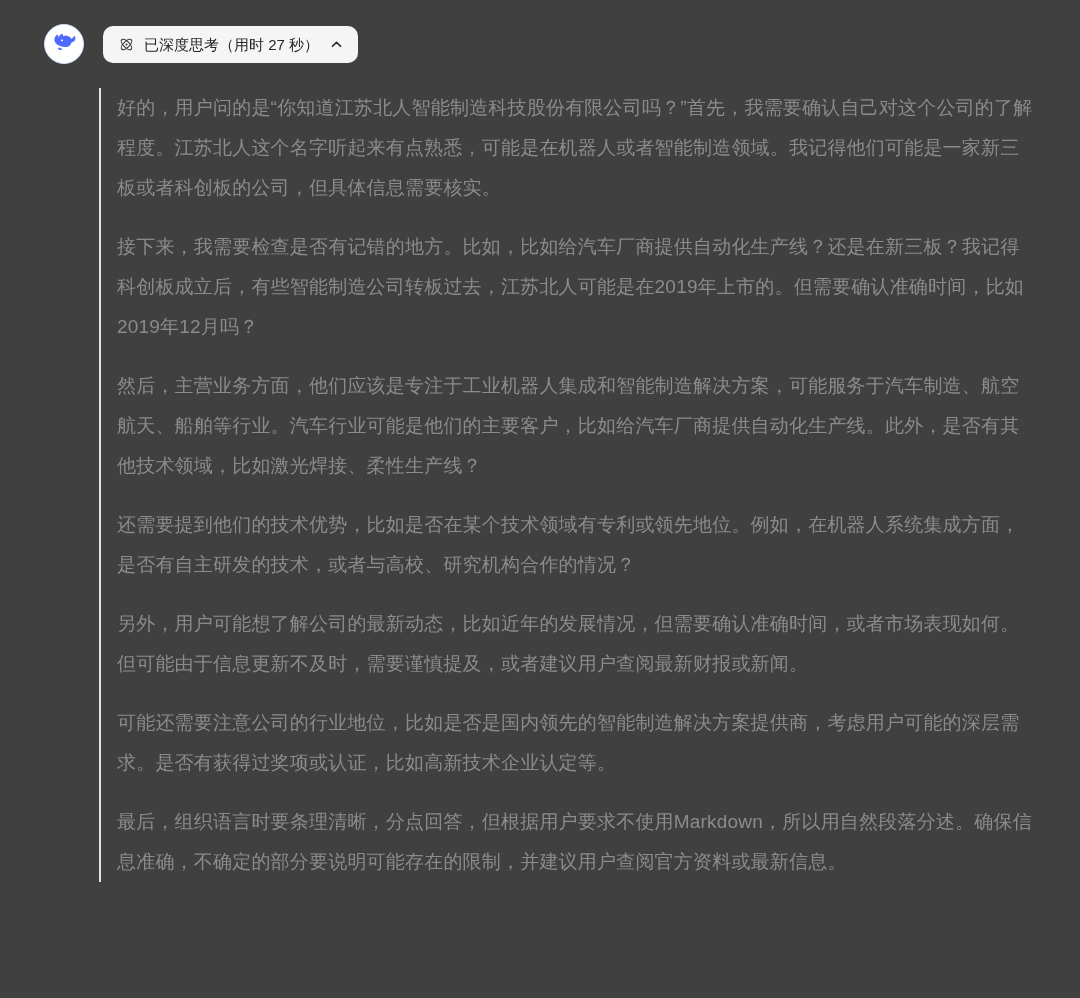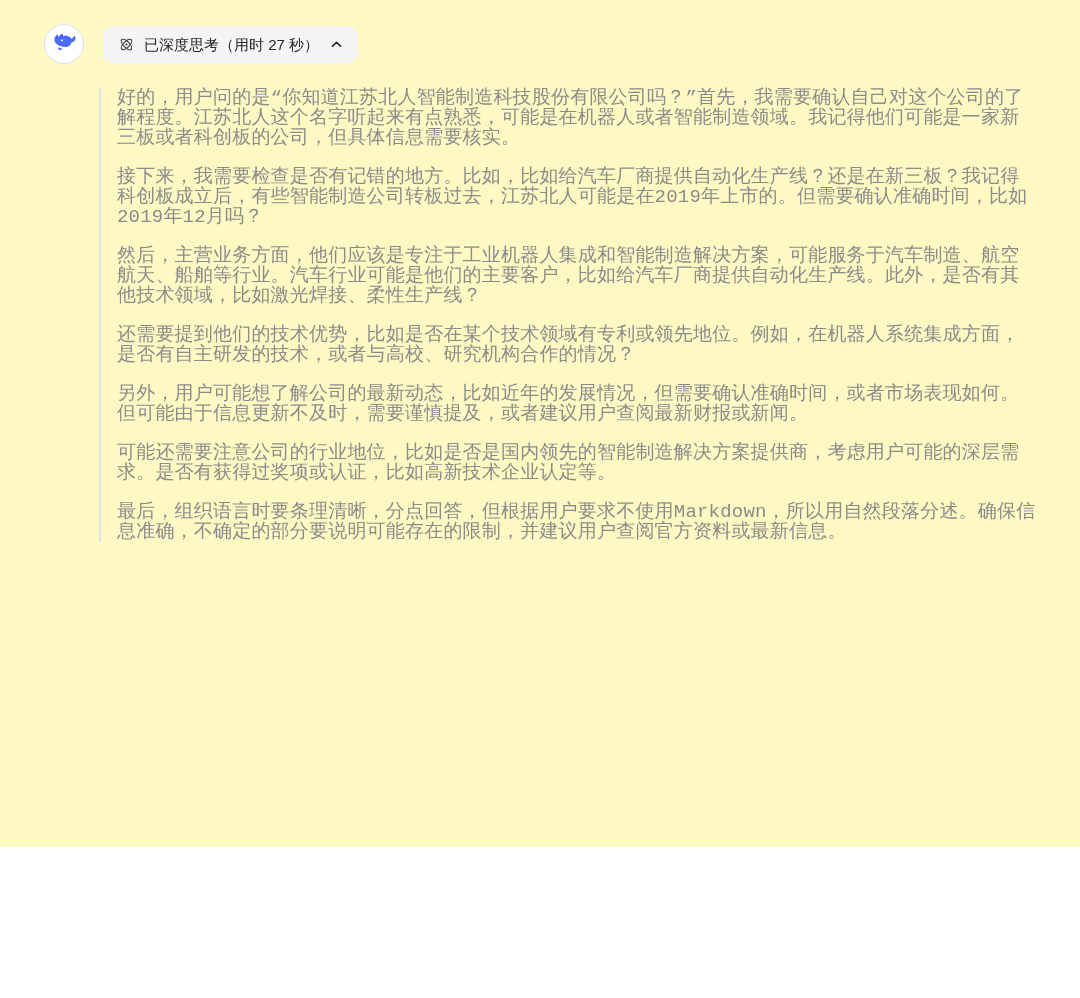--- a/index.html
+++ b/index.html
@@ -1,22 +1,22 @@
 <!DOCTYPE html>
 <html lang="zh"><head>
 <meta charset="utf-8">
 <style>
   * { margin: 0; padding: 0; box-sizing: border-box; }
   html, body { background: #ffffff; }
   body { font-family: "Liberation Sans", "DejaVu Sans", sans-serif; }
   .page {
     position: relative;
     width: 1080px;
-    height: 847px;
-    background: #fef9c3;
+    height: 998px;
+    background: #404040;
     overflow: hidden;
   }
   .header-row {
     position: absolute;
     top: 24px;
     left: 44px;
     display: flex;
     align-items: center;
     gap: 19px;
   }
@@ -55,25 +55,24 @@
   .thinking-block {
     position: absolute;
     top: 88px;
     left: 99px;
     width: 938px;
     border-left: 2px solid #e2e2e2;
     padding-left: 16px;
   }
   .thinking-block p {
     font-size: 19px;
-    line-height: 20px;
+    line-height: 40px;
     color: #8b8b8b;
     margin: 0 0 19px 0;
     letter-spacing: 0.2px;
-    font-family: Liberation Mono, monospace;
   }
   .thinking-block p:last-child { margin-bottom: 0; }
 </style>
 </head>
 <body>
 
 <div class="page">
 
   <div class="header-row">
 

